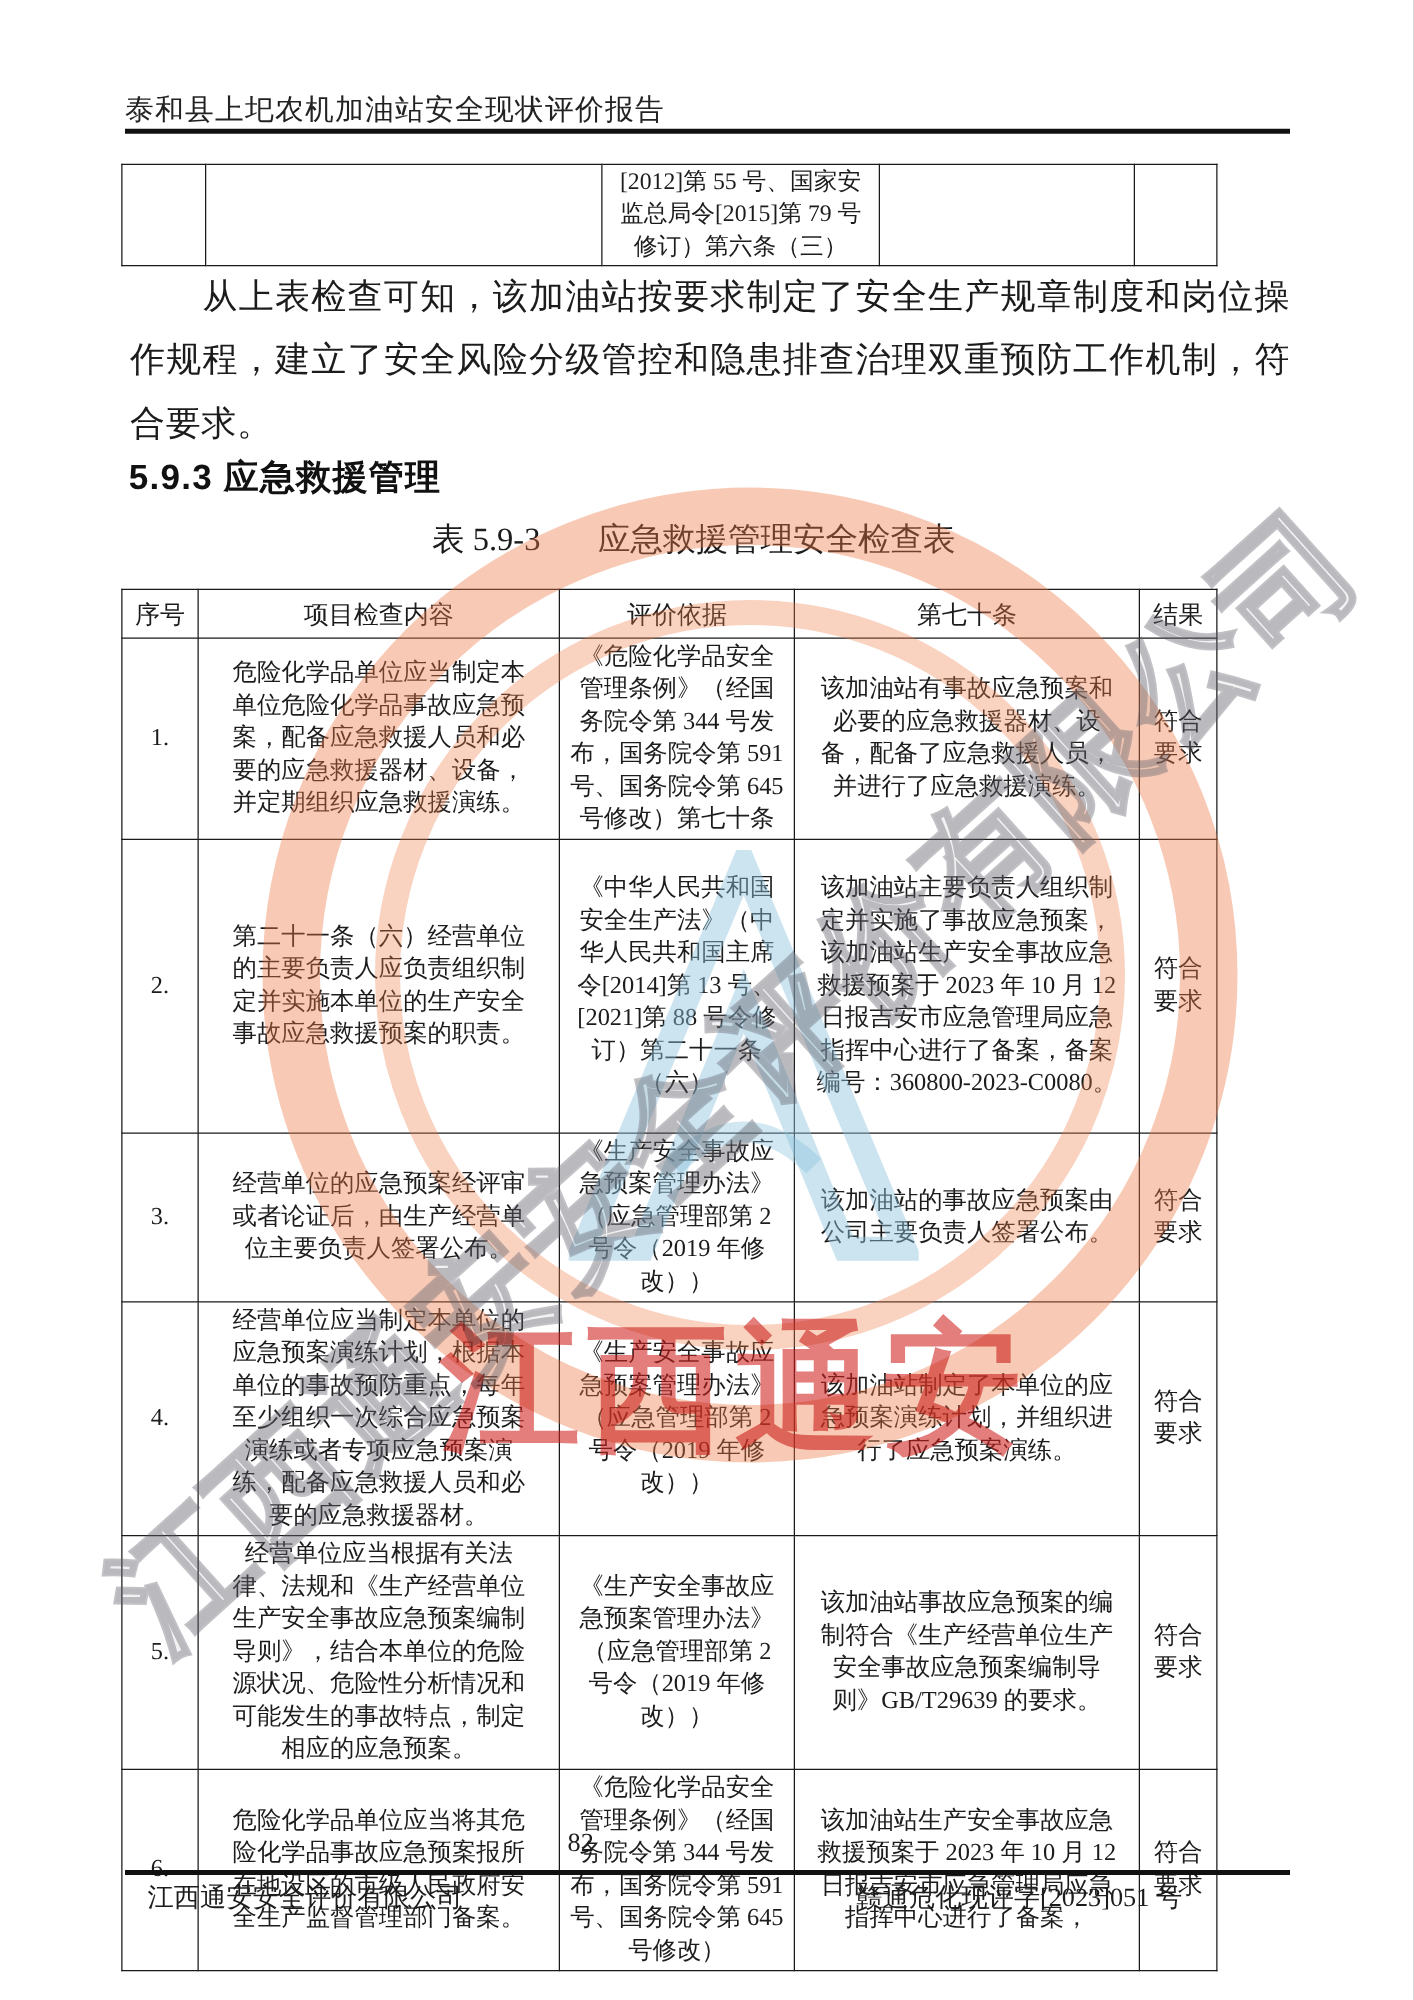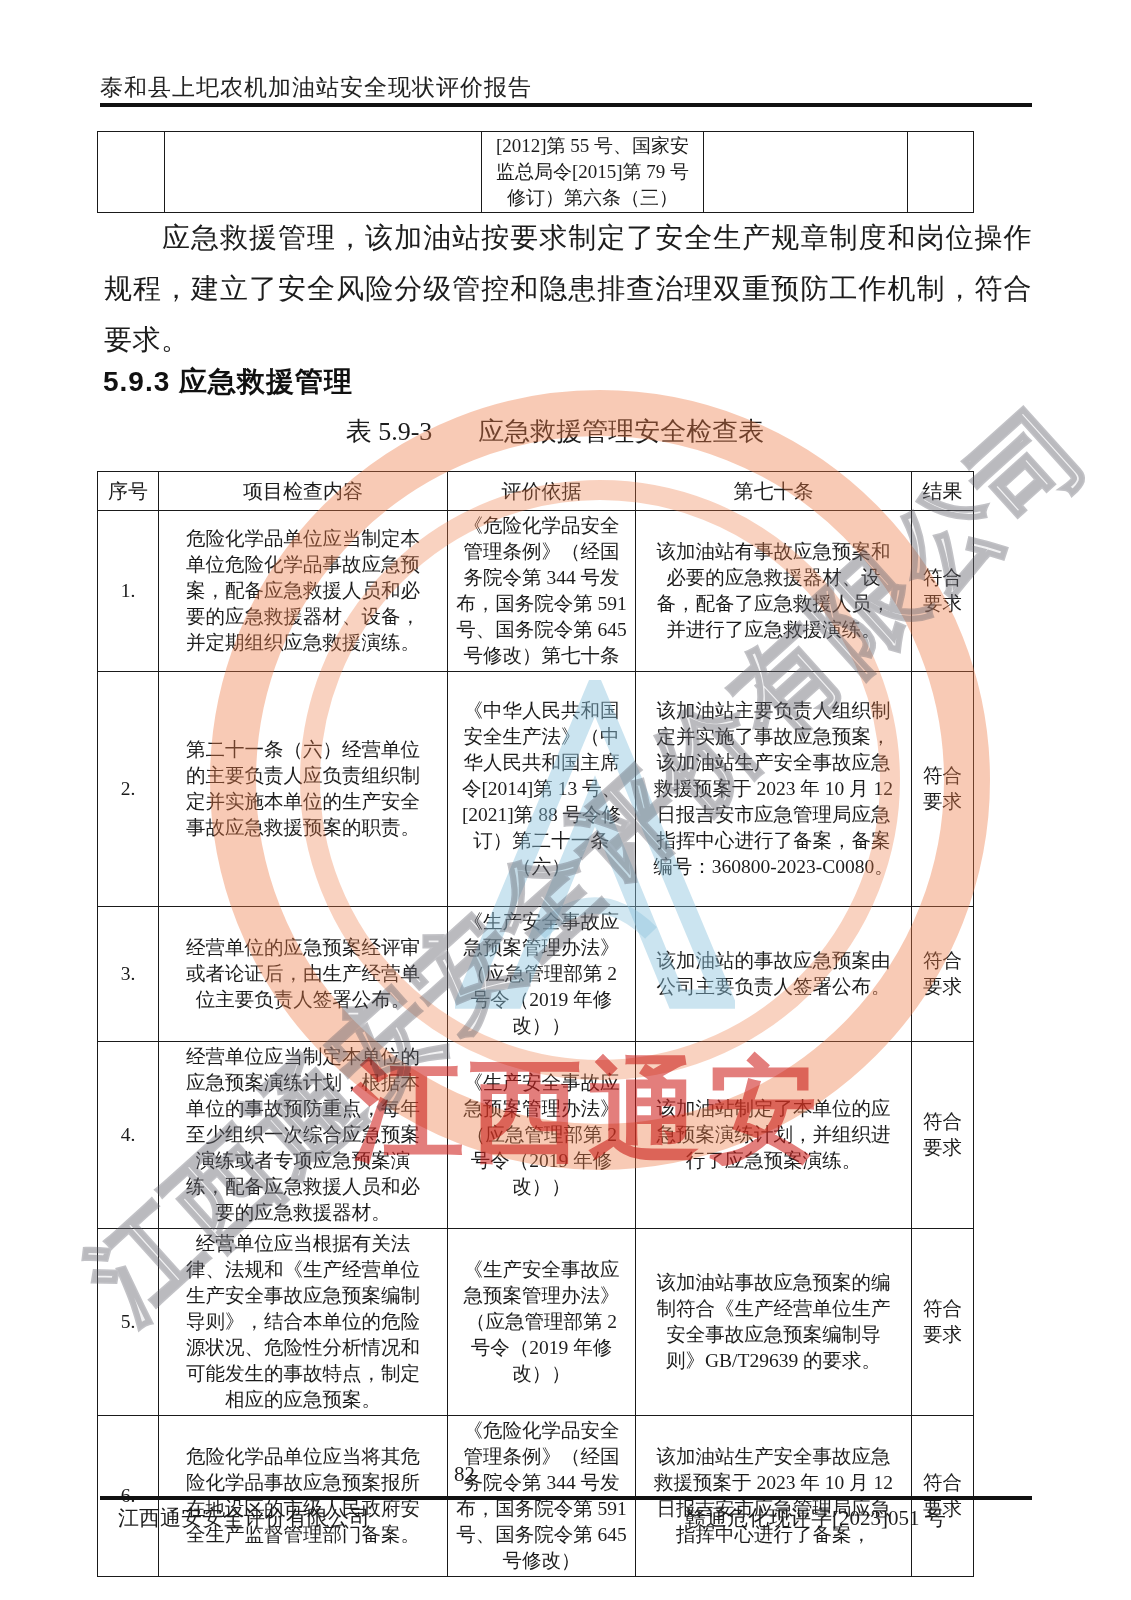--- a/index.html
+++ b/index.html
@@ -89,21 +89,21 @@
         <tr>
       <td></td>
       <td></td>
       <td>[2012]第 55 号、国家安监总局令[2015]第 79 号修订）第六条（三）</td>
       <td></td>
       <td></td>
     </tr>
   </tbody>
     </table>
 
-  <div class="summary">应急救援管理，该加油站按要求制定了安全生产规章制度和岗位操作规程，建立了安全风险分级管控和隐患排查治理双重预防工作机制，符合要求。</div>
+  <div class="summary">从上表检查可知，该加油站按要求制定了安全生产规章制度和岗位操作规程，建立了安全风险分级管控和隐患排查治理双重预防工作机制，符合要求。</div>
 
   <div class="section-heading">5.9.3 应急救援管理</div>
   <div class="table-caption">
     <span class="cap-label">表 5.9-3</span><span>应急救援管理安全检查表</span>
   </div>
 
   <table class="check-table">
     <colgroup>
       <col style="width:61px">
         <col style="width:289px">

